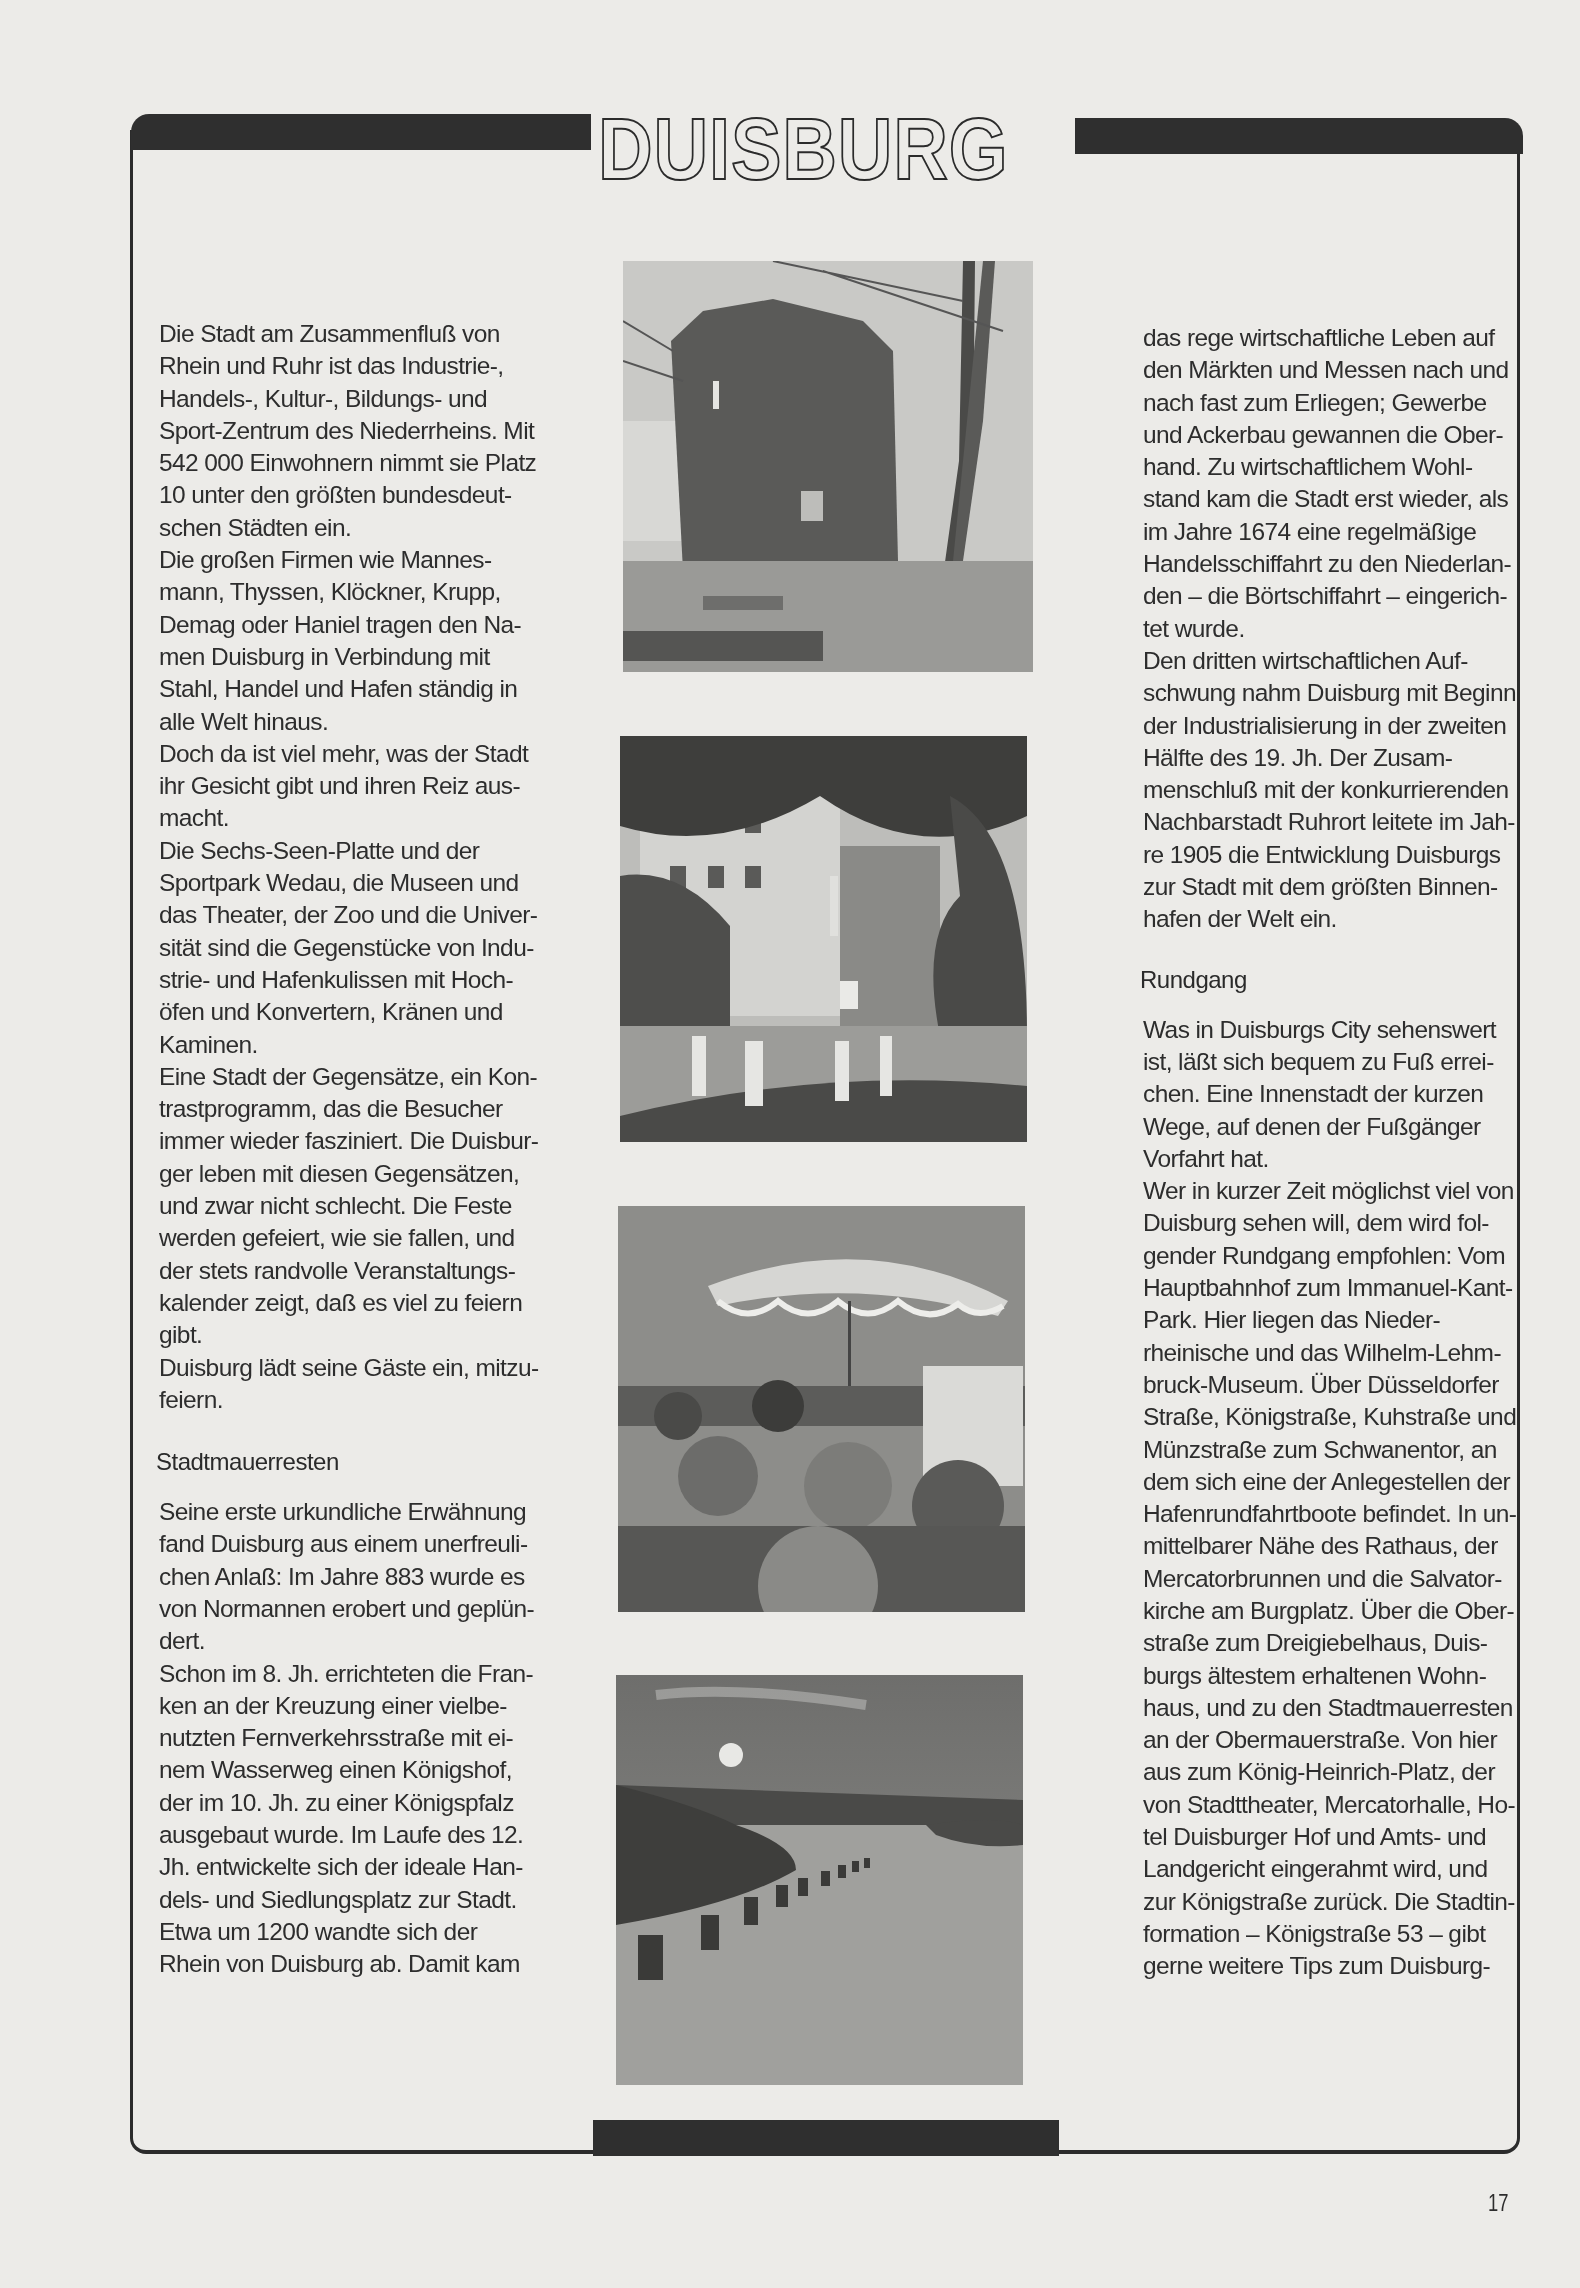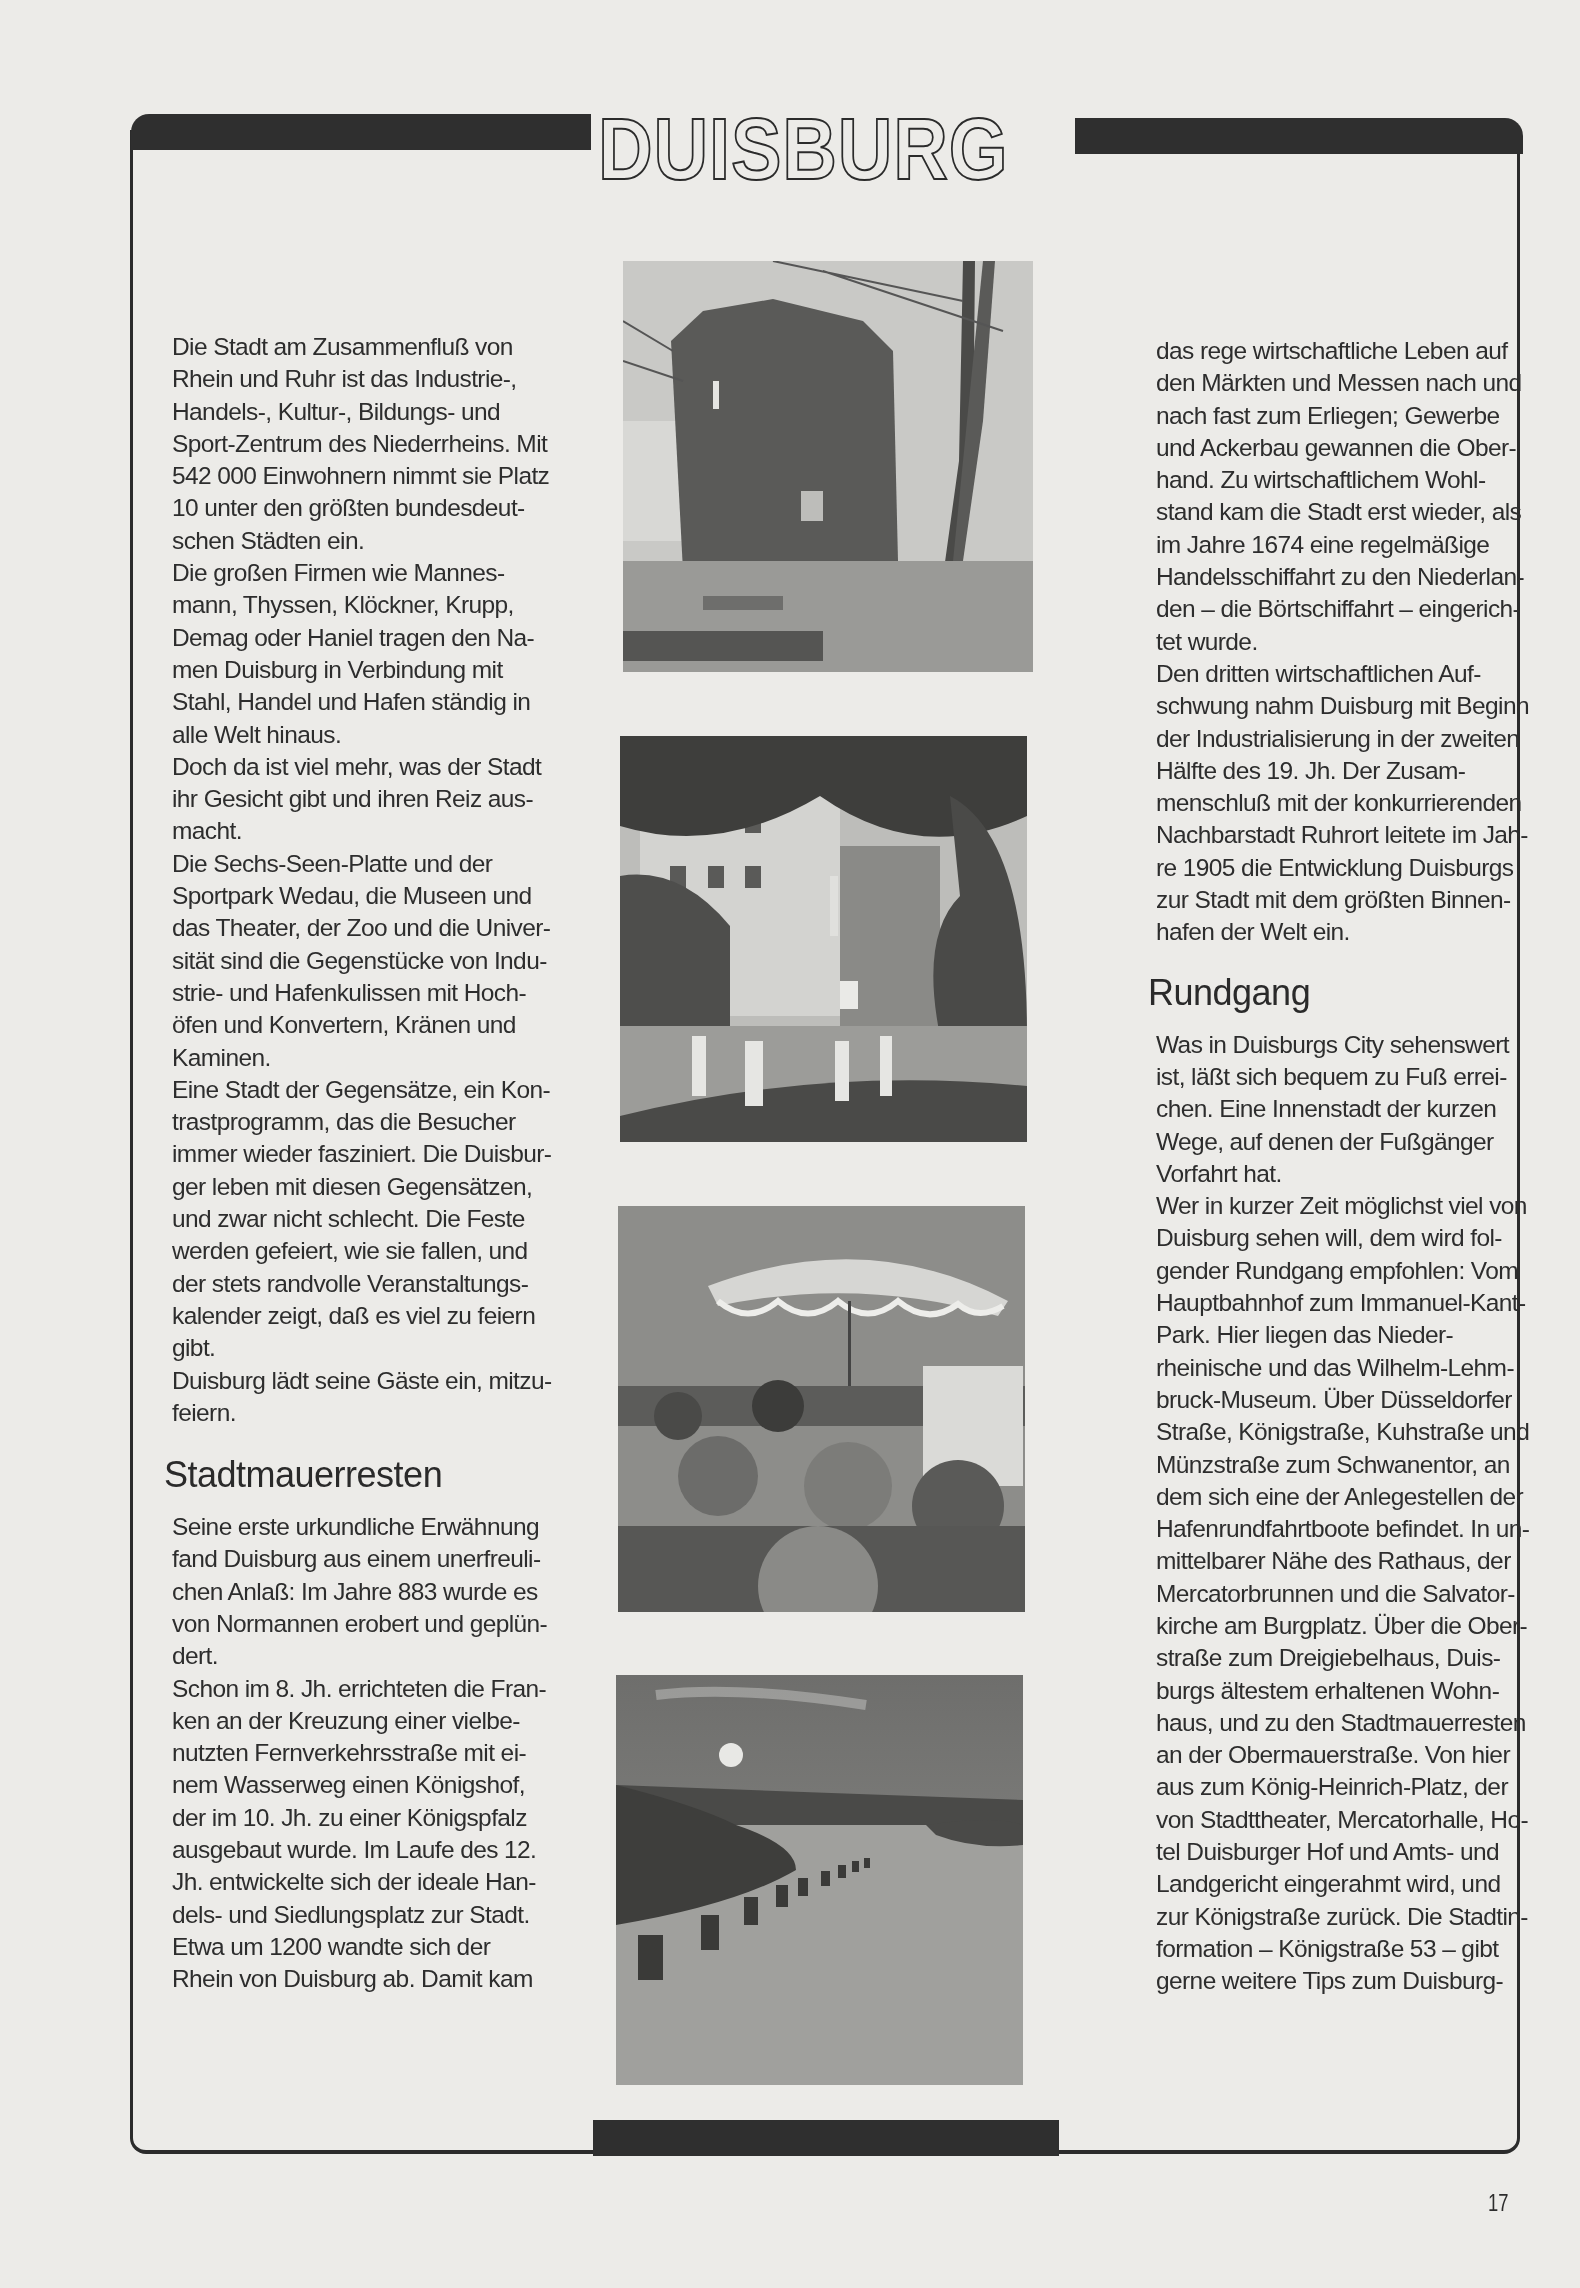--- a/index.html
+++ b/index.html
@@ -25,23 +25,23 @@
     color: #ecebe8; -webkit-text-stroke: 2px #2b2b2b;
     transform: scaleX(0.86); transform-origin: left top;
     white-space: nowrap;
   }
   .col {
     position: absolute; font-size: 24.5px; line-height: 32.3px;
     letter-spacing: -0.6px; color: #2d2d2d;
   }
   .col-left { left: 156px; top: 315px; width: 420px; }
   .col-right { left: 1140px; top: 319px; width: 430px; }
-  .col p { margin: 16px; white-space: pre-line; }
+  .col p { margin: 3px; white-space: pre-line; }
   .col h2 {
-    margin: 8px; font-weight: normal; font-size: 36px; line-height: 40px;
+    margin: 0; font-weight: normal; font-size: 24px; line-height: 40px;
     letter-spacing: -0.5px; color: #2a2a2a;
   }
   .col-left h2 { margin-top: 26px; margin-bottom: 14px; }
   .col-right h2 { margin-top: 24px; margin-bottom: 14px; }
   .photo { position: absolute; overflow: hidden; background: #7a7a7a; }
   .photo svg { width: 100%; height: 100%; display: block; }
   .photo-1 { left: 623px; top: 261px; width: 410px; height: 411px; }
   .photo-2 { left: 620px; top: 736px; width: 407px; height: 406px; }
   .photo-3 { left: 618px; top: 1206px; width: 407px; height: 406px; }
   .photo-4 { left: 616px; top: 1675px; width: 407px; height: 410px; }

